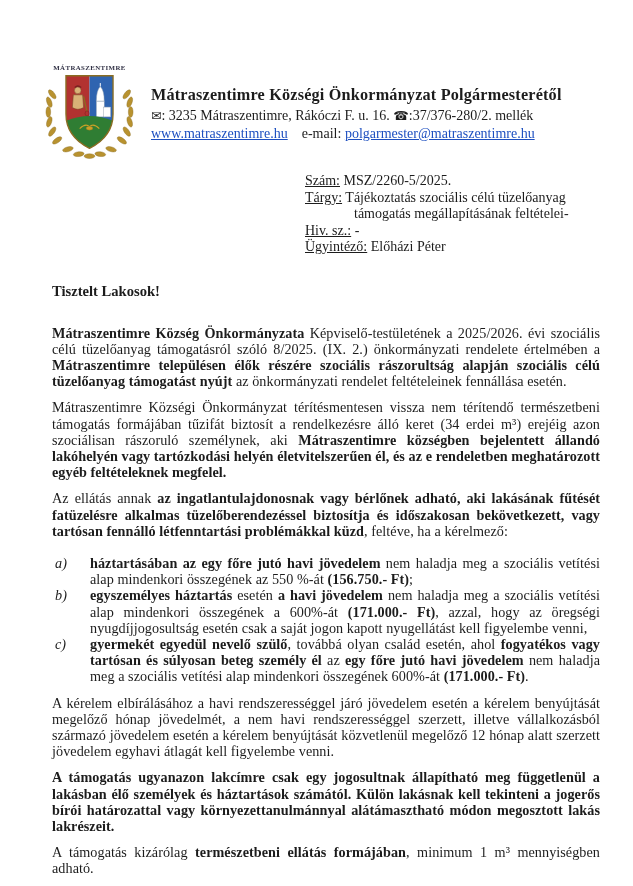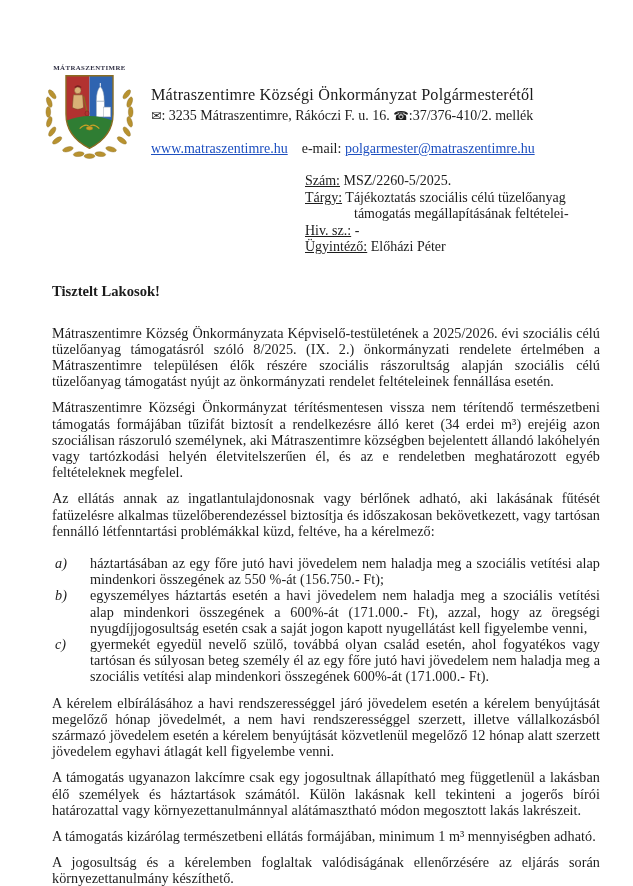--- a/index.html
+++ b/index.html
@@ -8,41 +8,41 @@
     font-family:"Liberation Serif","DejaVu Serif",serif;
     color:#1c1c1c;
   }
   .page{box-sizing:border-box;width:633px;height:886px;padding:60px 33px 0 52px;}
 
   
   .letterhead{display:flex;align-items:flex-start;gap:12px;margin-left:-12px;}
   .logo-wrap{flex:0 0 99px;width:99px;height:102px;}
   .logo-wrap svg{width:99px;height:102px;display:block;}
   .header-text{padding-top:26px;}
-  .org-title{font-weight:normal;font-size:16.2px;letter-spacing:.2px;white-space:nowrap;}
+  .org-title{font-weight:bold;font-size:16.2px;letter-spacing:.2px;white-space:nowrap;}
   .contact-line{font-size:14px;margin-top:3px;white-space:nowrap;}
   .contact-line .glyph{font-family:"DejaVu Sans",sans-serif;font-size:12.5px;}
-  .links-line{font-size:14px;margin-top:17px;white-space:nowrap;}
+  .links-line{font-size:14px;margin-top:2px;white-space:nowrap;}
   a.doc-link{color:#1d4fc0;text-decoration:underline;}
   .email-label{margin-left:14px;}
 
   
   .ref-block{margin-left:253px;margin-top:11px;font-size:14px;line-height:16.5px;}
   .ref-label{text-decoration:underline;}
   .ref-indent{padding-left:49px;}
 
   
   .salutation{font-weight:bold;font-size:14.6px;margin-top:27px;}
   .body-text{margin-top:25px;font-size:14.2px;line-height:16.2px;text-align:justify;letter-spacing:.05px;}
   .para{margin:0 0 10px 0;}
   .para.nogap{margin-bottom:16px;}
   .li{position:relative;padding-left:38px;margin:0;}
   .li.gap-after{margin-bottom:10px;}
   .li .marker{position:absolute;left:3px;font-style:italic;}
-  .run-b{font-weight:normal;}
+  .run-b{font-weight:bold;}
 </style>
 </head>
 <body>
 
 <div class="page">
 
   <div class="letterhead">
     <div class="logo-wrap">
       <svg viewBox="0 0 100 104" xmlns="http://www.w3.org/2000/svg">
 
@@ -99,21 +99,21 @@
           </g>
         </g>
         <path d="M26,16 L74,16 L74,55 Q74,78 50,90 Q26,78 26,55 Z" fill="none" stroke="#8a6d22" stroke-width="1.4"></path>
       </svg>
     </div>
 
     <div class="header-text">
       <div class="org-title">Mátraszentimre Községi Önkormányzat Polgármesterétől</div>
       <div class="contact-line">
         <span class="glyph">✉</span><span>: 3235 Mátraszentimre, Rákóczi F. u. 16.</span>
-        <span class="glyph">☎</span><span>:37/376-410/2. mellék</span>
+        <span class="glyph">☎</span><span>:37/376-280/2. mellék</span>
       </div>
       <div class="links-line">
         <a href="#" class="doc-link">www.matraszentimre.hu</a><span class="email-label">e-mail:</span>
         <a href="#" class="doc-link">polgarmester@matraszentimre.hu</a>
       </div>
     </div>
   </div>
 
   <div class="ref-block">
     <div>

